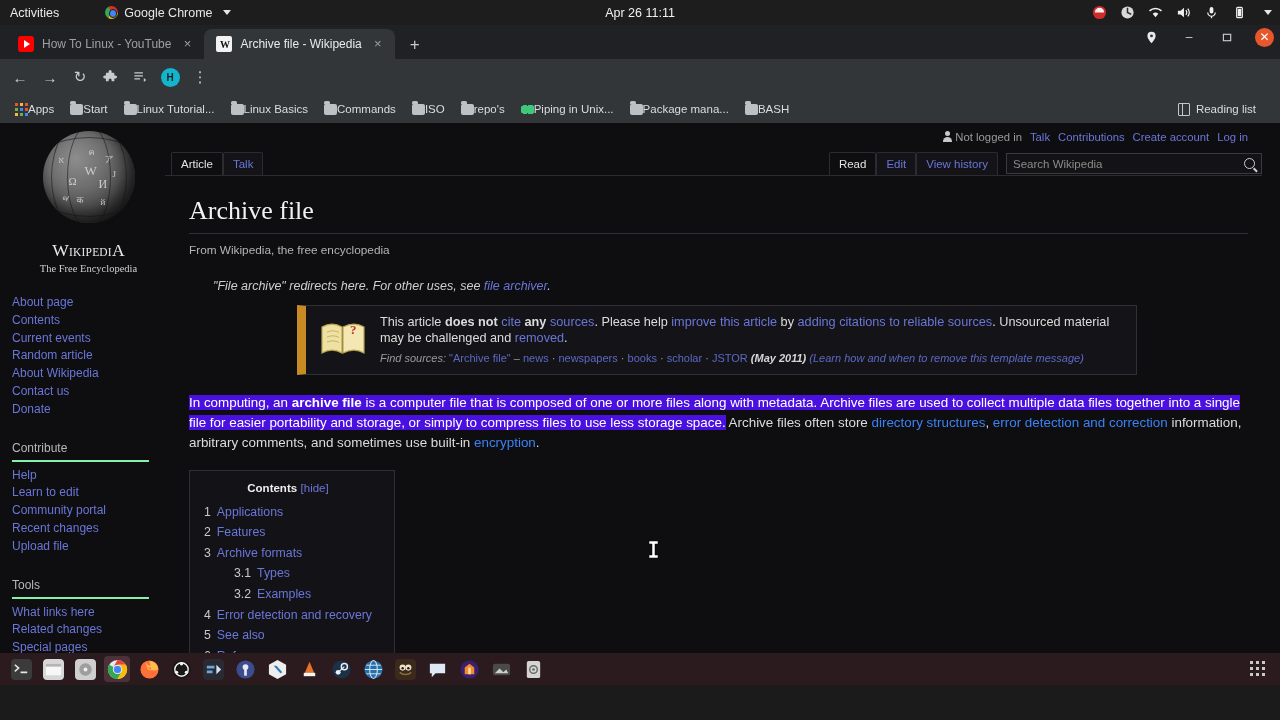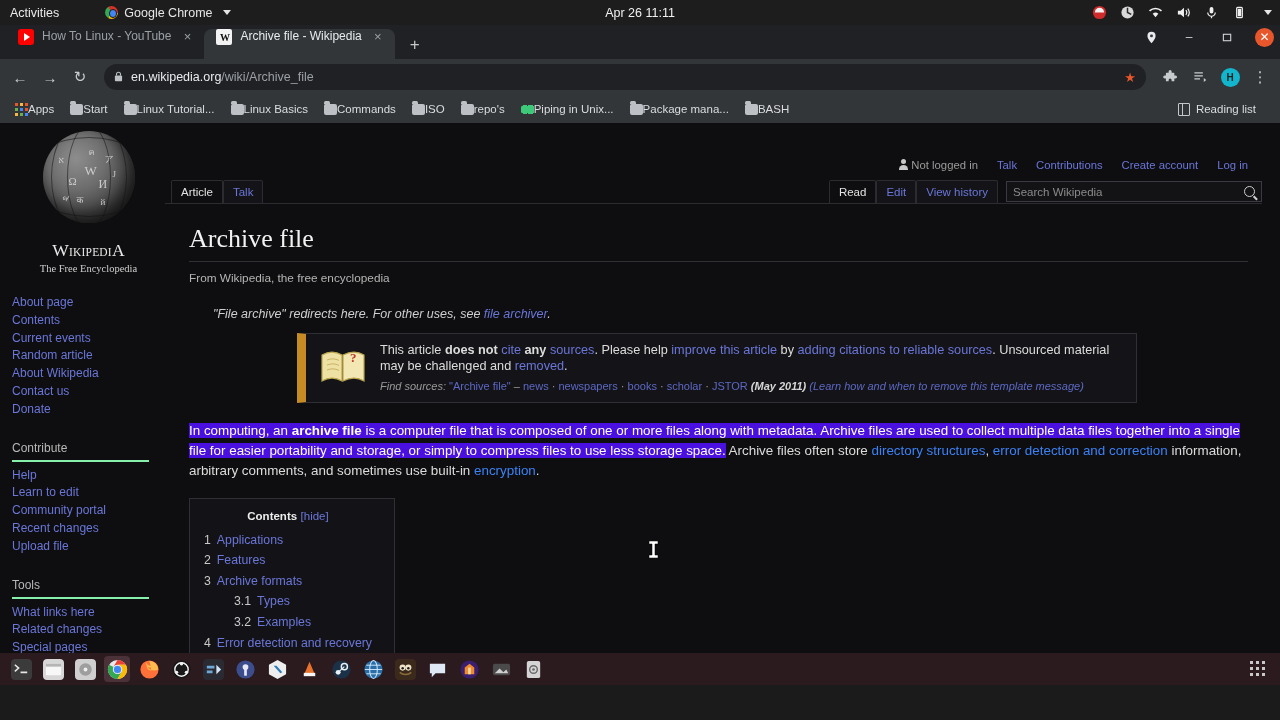--- a/index.html
+++ b/index.html
@@ -47,21 +47,21 @@
 
   
   .chrome-win { width: 1280px; background: #323639; }
 
   .tabstrip {
     height: 34px; background: #202124;
     display: flex; align-items: flex-end; padding-left: 6px;
     position: relative;
   }
   .tab {
-    height: 30px; display: flex; gap: 8px;
+    height: 30px; display: flex; align-items: center; gap: 8px;
     padding: 0 9px 0 12px; border-radius: 8px 8px 0 0;
     font-size: 12px; color: #9aa0a6; min-width: 180px; max-width: 210px;
   }
   .tab.active { background: #323639; color: #e8eaed; }
   .tab-fav { width: 16px; height: 16px; flex: 0 0 16px; border-radius: 2px; }
   .fav-yt {
     background: #ff0000; border-radius: 3px; position: relative;
   }
   .fav-yt::after {
     content:""; position:absolute; left:5.5px; top:4px;
@@ -209,22 +209,22 @@
   }
   .nav-link {
     display: block; color: #6a76d8; font-size: 12px; line-height: 17.8px;
     text-decoration: none;
   }
 
   .wiki-main {
     position: absolute; left: 165px; top: 0; right: 18px; height: 100%;
   }
   .user-links {
-    display: flex; justify-content: flex-end; align-items: center; gap: 19px;
-    font-size: 11.3px; padding-top: 8px; padding-right: 14px; color: #9b9b9b; margin-top: 28px;
+    display: flex; justify-content: flex-end; align-items: center; gap: 8px;
+    font-size: 11.3px; padding-top: 8px; padding-right: 14px; color: #9b9b9b;
   }
   .user-links a { color: #6a76d8; text-decoration: none; }
   .person-ico {
     width: 9px; height: 11px; display: inline-block; position: relative;
     margin-right: 3px; vertical-align: -1px;
   }
   .person-ico::before {
     content:""; position:absolute; top:0; left:2px; width:5px; height:5px;
     border-radius:50%; background:#c9c9c9;
   }
@@ -415,30 +415,20 @@
           </svg>
       </span>
       <span class="wc-close">✕</span>
     </div>
   </div>
 
   <div class="toolbar">
     <span class="tb-btn">←</span>
     <span class="tb-btn">→</span>
     <span class="tb-btn">↻</span>
-    <div class="omnibox">
-      <span class="lock-ico">
-        <svg width="9" height="11" viewBox="0 0 10 12">
-            <rect x="1" y="5" width="8" height="6.3" rx="1" fill="#bdc1c6"></rect>
-            <path d="M2.8 5V3.4a2.2 2.2 0 0 1 4.4 0V5" stroke="#bdc1c6" stroke-width="1.2" fill="none"></path>
-          </svg>
-      </span>
-      <span class="url"><b>en.wikipedia.org</b><span>/wiki/Archive_file</span></span>
-      <span class="star-ico">★</span>
-    </div>
     <span class="tb-btn">
       <svg width="15" height="15" viewBox="0 0 16 16">
           <path d="M6 1.6a1.6 1.6 0 0 1 3.2 0V3h2.3a.6.6 0 0 1 .6.6v2.3h1.3a1.6 1.6 0 0 1 0 3.2H12.1v2.3a.6.6 0 0 1-.6.6H9.2v-1.4a1.6 1.6 0 0 0-3.2 0V12H3.7a.6.6 0 0 1-.6-.6V9.1H1.8a1.6 1.6 0 0 1 0-3.2h1.3V3.6A.6.6 0 0 1 3.7 3H6z" fill="#c8cbce"></path>
         </svg>
     </span>
     <span class="tb-btn">
       <svg width="15" height="15" viewBox="0 0 16 16">
           <path d="M1.5 3h9M1.5 6.2h9M1.5 9.4h6" stroke="#c8cbce" stroke-width="1.4"></path>
           <path d="M11.5 8.5v4.4l2.6-2.2z" fill="#c8cbce"></path>
         </svg>

